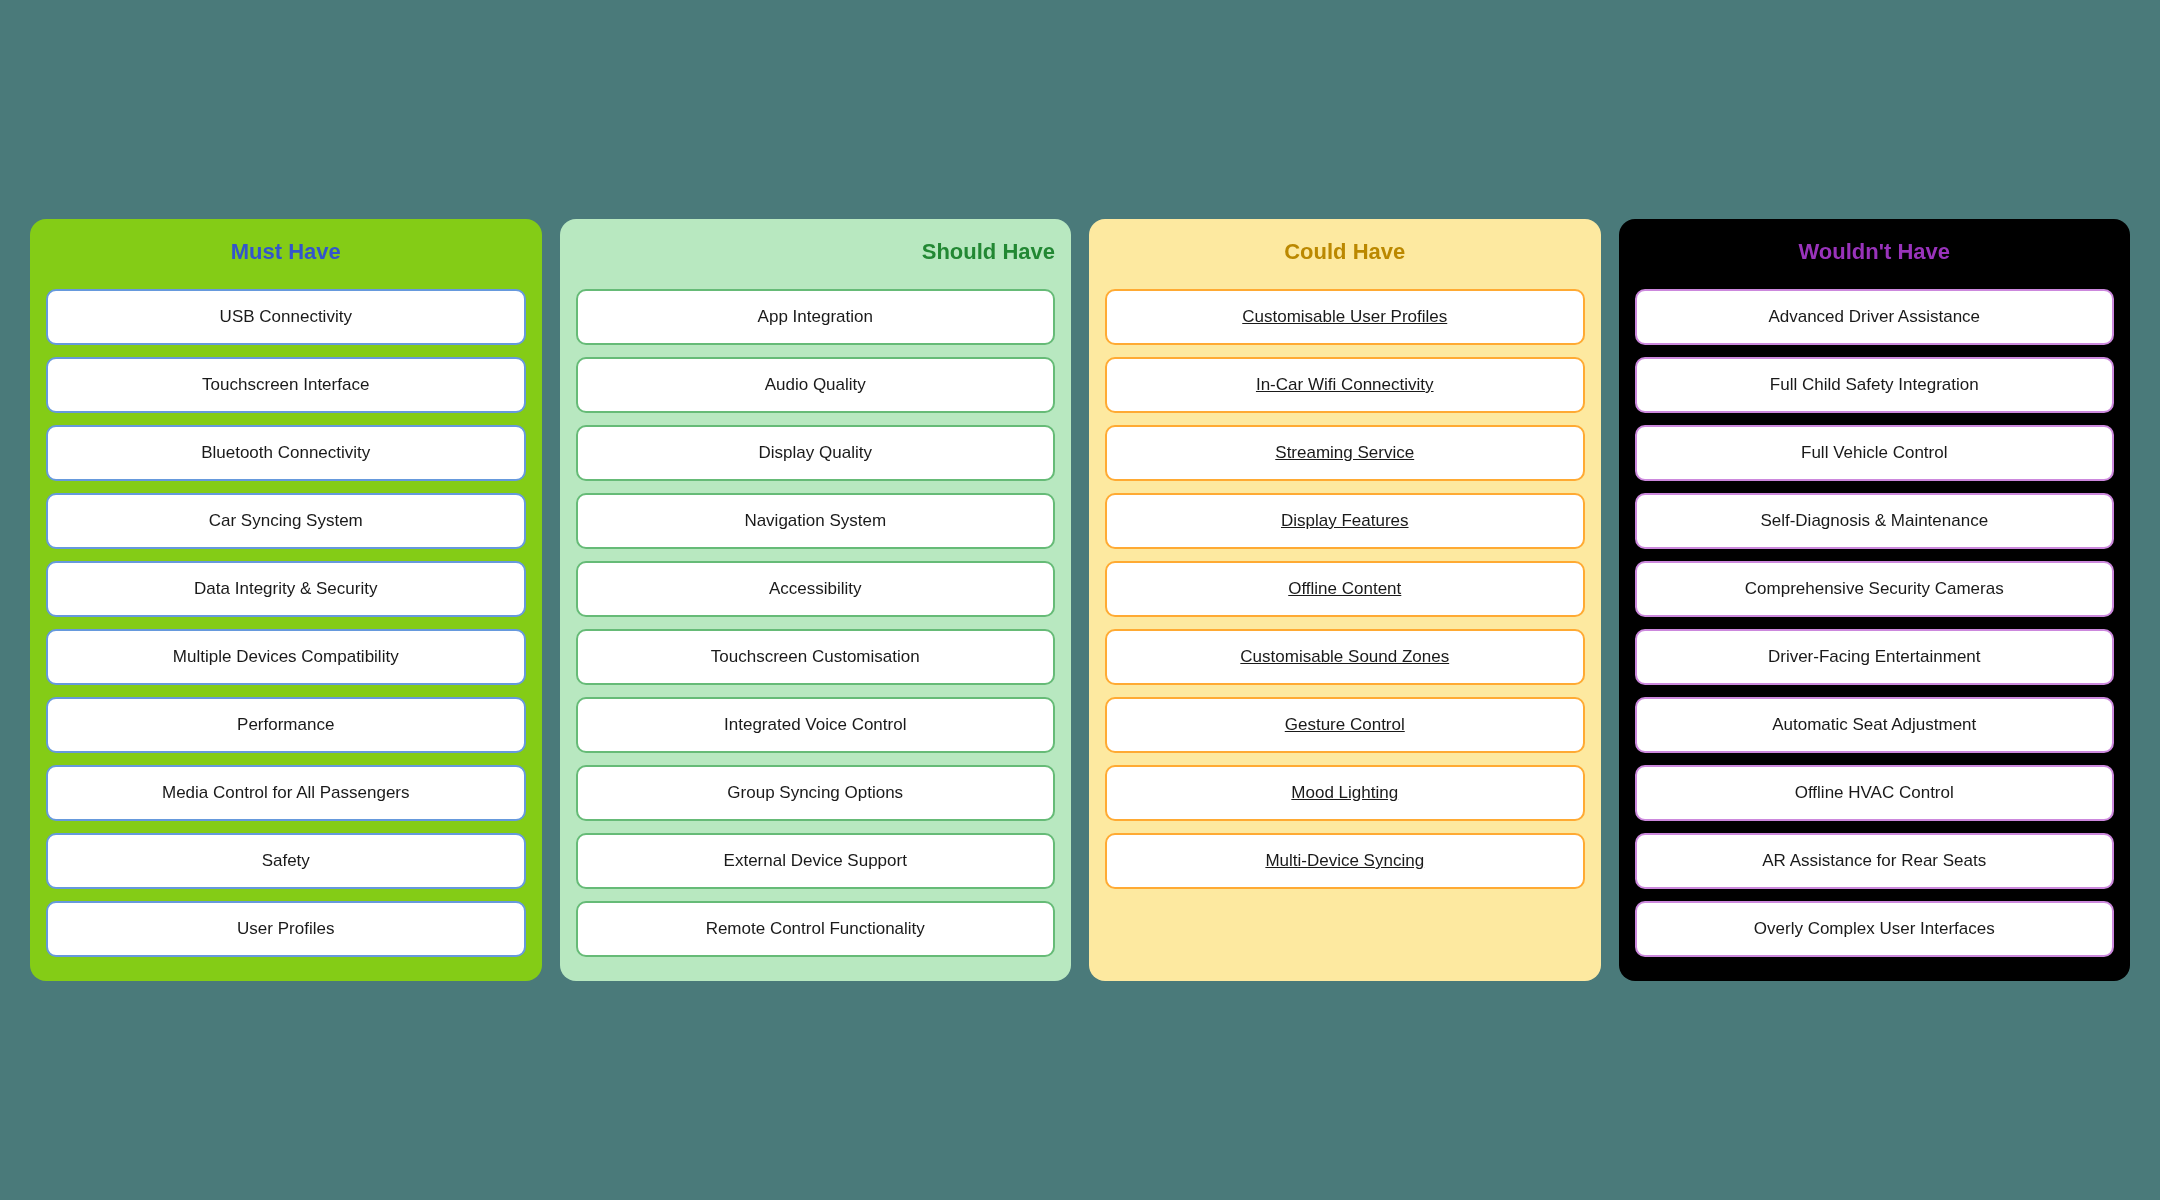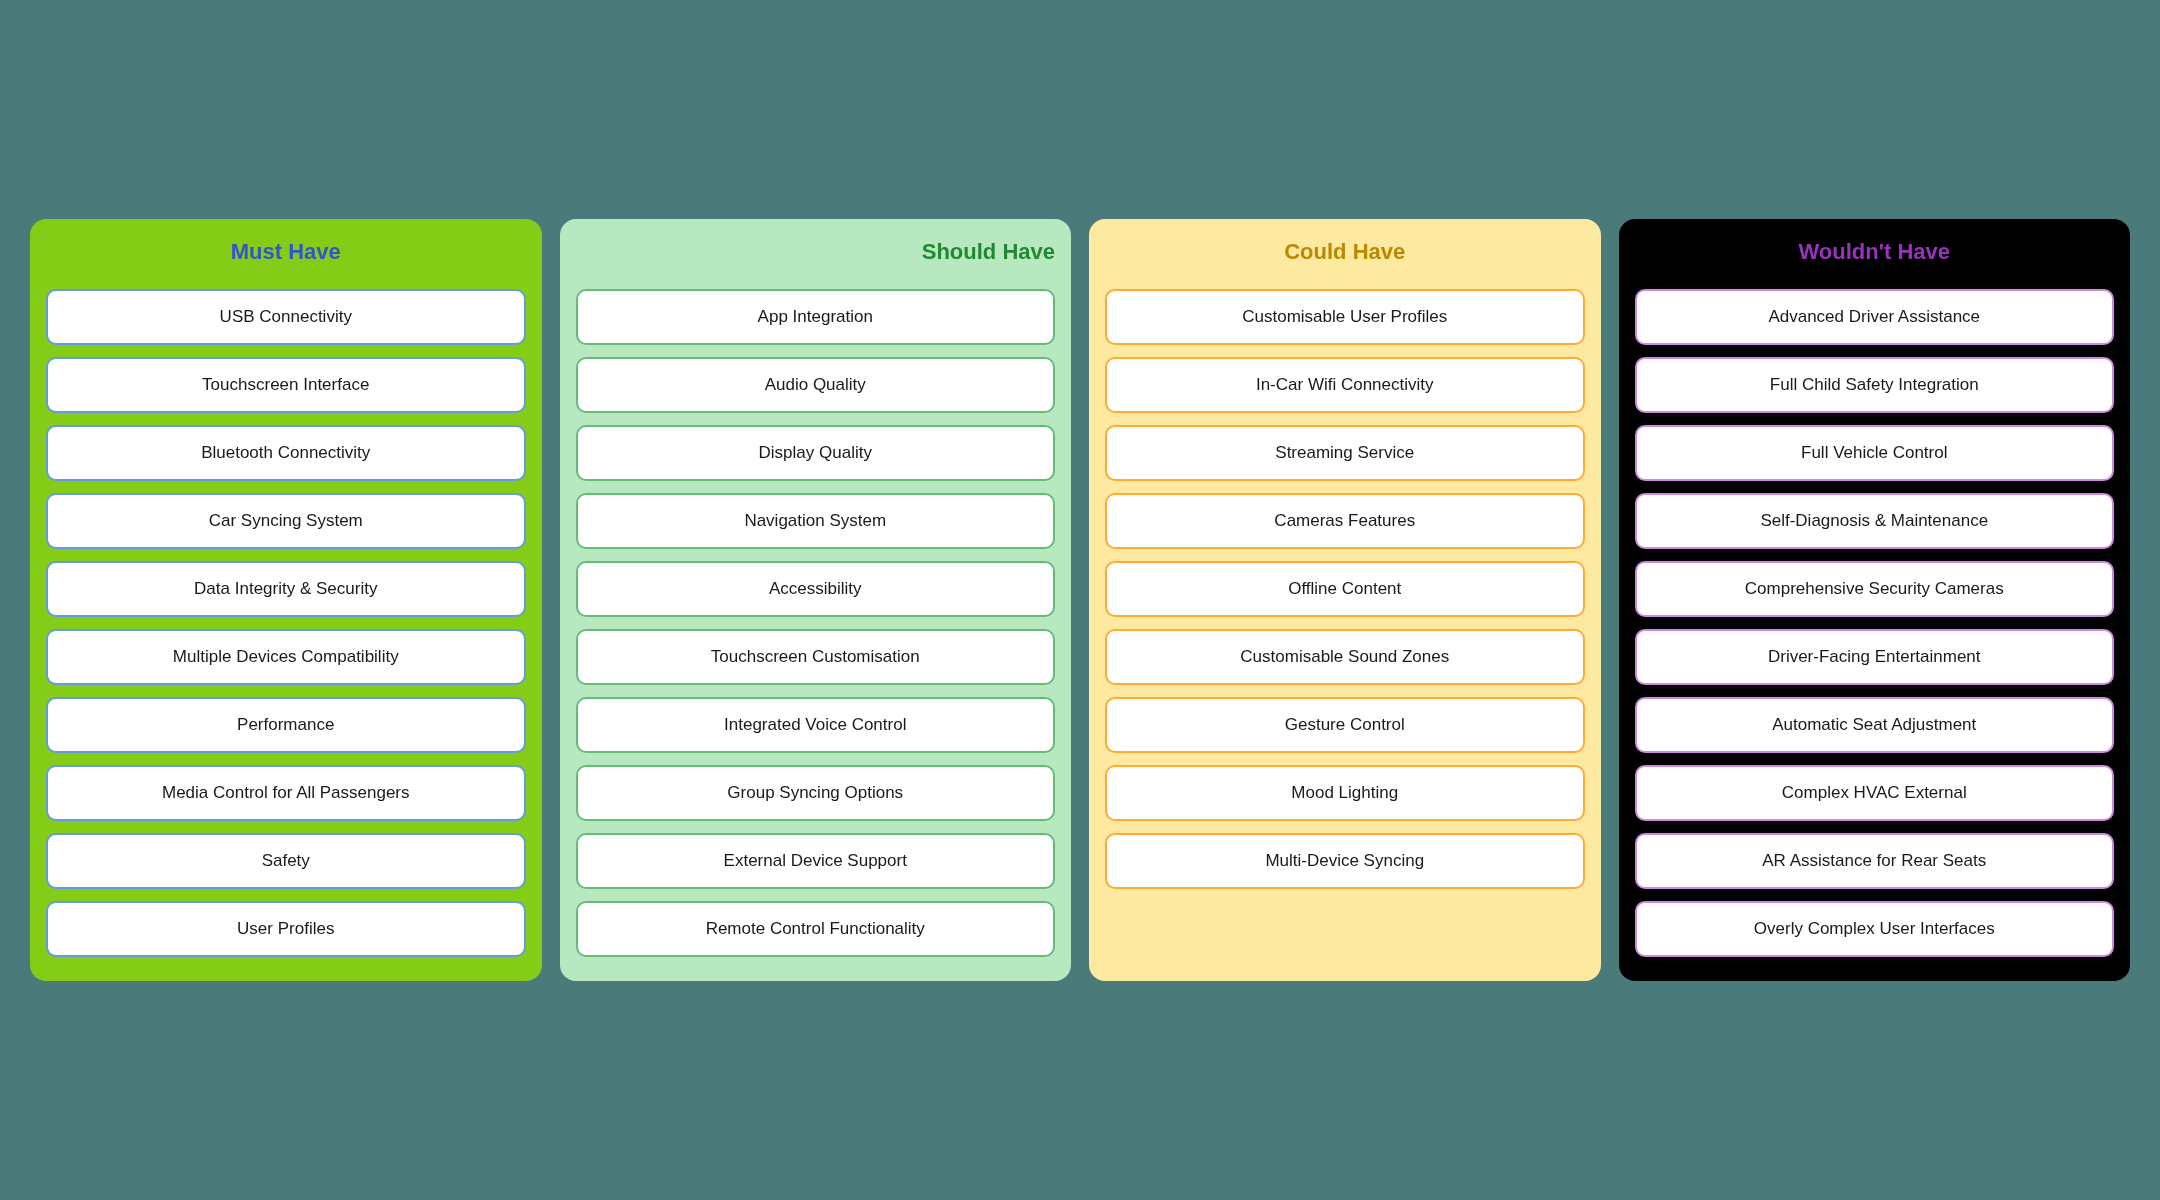--- a/index.html
+++ b/index.html
@@ -52,21 +52,21 @@
       background: white;
       border-radius: 10px;
       padding: 16px 12px;
       text-align: center;
       font-size: 17px;
       font-weight: 500;
       color: #1a1a1a;
     }
     .column-must .card { border: 2px solid #6699dd; }
     .column-should .card { border: 2px solid #66bb77; }
-    .column-could .card { border: 2px solid #ffaa33; }
+    .column-could .card { border: 2px solid #ffaa33; text-decoration: underline; }
     .column-wouldnt .card { border: 2px solid #cc88dd; }
   </style>
 </head>
 <body>
 
 <div class="board" id="board-container">
 <div class="column column-must">
       <div class="column-header">Must Have</div>
       <div class="items-list">
         <div class="card">USB Connectivity</div>
@@ -95,36 +95,36 @@
         <div class="card">External Device Support</div>
         <div class="card">Remote Control Functionality</div>
       </div>
     </div>
     <div class="column column-could">
       <div class="column-header">Could Have</div>
       <div class="items-list">
         <div class="card">Customisable User Profiles</div>
         <div class="card">In-Car Wifi Connectivity</div>
         <div class="card">Streaming Service</div>
-        <div class="card">Cameras Features</div>
+        <div class="card">Display Features</div>
         <div class="card">Offline Content</div>
         <div class="card">Customisable Sound Zones</div>
         <div class="card">Gesture Control</div>
         <div class="card">Mood Lighting</div>
         <div class="card">Multi-Device Syncing</div>
       </div>
     </div>
     <div class="column column-wouldnt">
       <div class="column-header">Wouldn't Have</div>
       <div class="items-list">
         <div class="card">Advanced Driver Assistance</div>
         <div class="card">Full Child Safety Integration</div>
         <div class="card">Full Vehicle Control</div>
         <div class="card">Self-Diagnosis &amp; Maintenance</div>
         <div class="card">Comprehensive Security Cameras</div>
         <div class="card">Driver-Facing Entertainment</div>
         <div class="card">Automatic Seat Adjustment</div>
-        <div class="card">Complex HVAC External</div>
+        <div class="card">Offline HVAC Control</div>
         <div class="card">AR Assistance for Rear Seats</div>
         <div class="card">Overly Complex User Interfaces</div>
       </div>
     </div>
   </div>
 
 </body></html>

